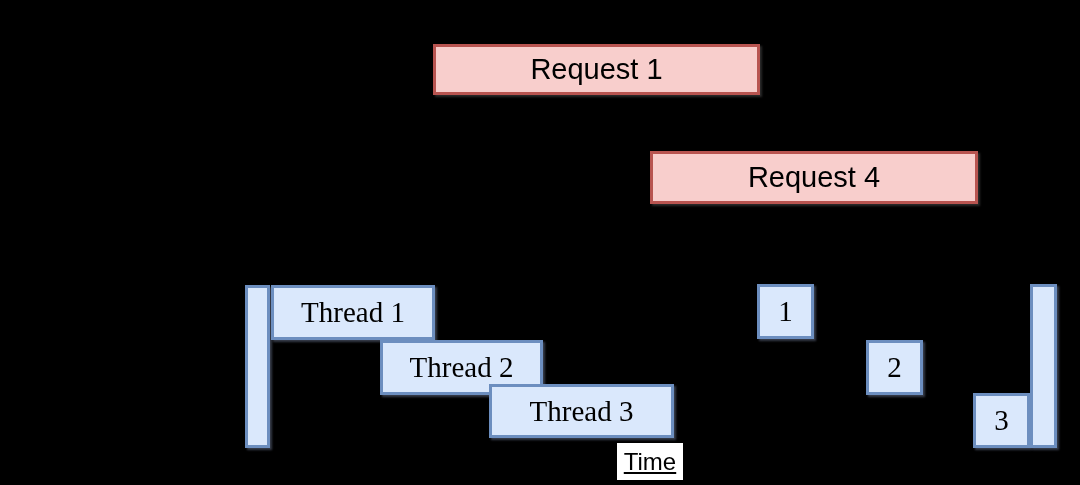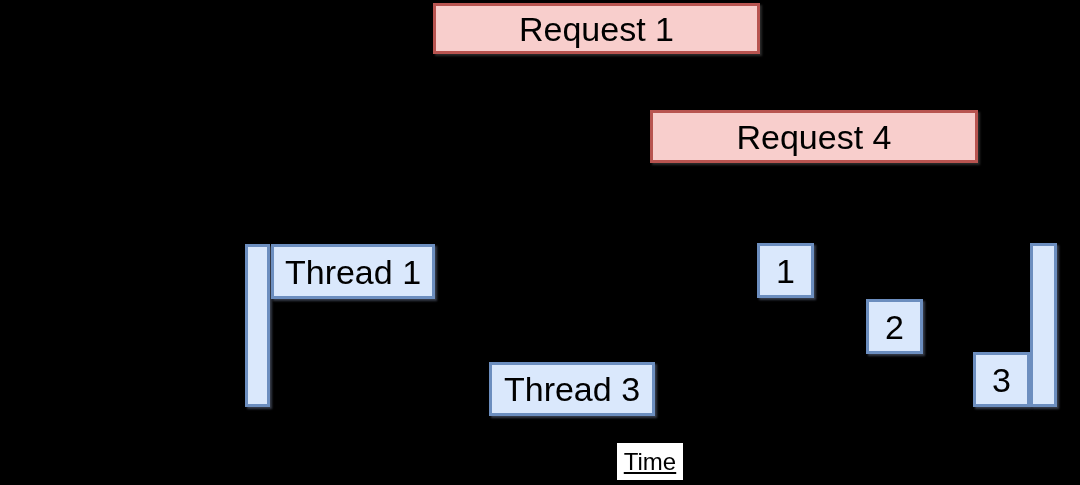--- a/index.html
+++ b/index.html
@@ -13,33 +13,35 @@
     font-family: "Liberation Sans", "DejaVu Sans", sans-serif;
     background: var(--canvas-bg, #000);
   }
   .node {
     position: absolute;
     box-sizing: border-box;
     display: flex;
     align-items: center;
     justify-content: center;
     color: var(--text-color, #000);
-    font-size: 34px;
+    font-size: 29px;
     line-height: 1;
     white-space: nowrap;
+    margin-top: 41px;
   }
   .request {
     background: var(--request-fill, #f8cecc);
     border: 3px solid var(--request-stroke, #b85450);
     box-shadow: 2px 2px 2px rgba(120, 120, 120, 0.35);
   }
   .thread {
     background: var(--thread-fill, #dae8fc);
     border: 3px solid var(--thread-stroke, #6c8ebf);
     box-shadow: 2px 2px 2px rgba(120, 130, 160, 0.45);
+    font-family: Liberation Serif, serif;
   }
   .axis-label {
     position: absolute;
     box-sizing: border-box;
     display: flex;
     align-items: center;
     justify-content: center;
     background: var(--axis-label-bg, #fff);
     color: var(--text-color, #000);
     font-size: 24px;
@@ -51,21 +53,22 @@
 <body>
 
 <div id="canvas" style="left: 0px; top: 0px; width: 1080px; height: 485px;">
 
   <div class="node request" style="left: 433px; top: 3px; width: 327px; height: 51px;">Request 1</div>
   <div class="node request" style="left: 650px; top: 110px; width: 328px; height: 53px;">Request 4</div>
 
   <div class="node thread" style="left: 245px; top: 244px; width: 25px; height: 163px;"></div>
 
   <div class="node thread" style="left: 271px; top: 244px; width: 164px; height: 55px;">Thread 1</div>
-  <div class="node thread" style="left: 489px; top: 362px; width: 166px; height: 54px;">Thread 3</div>
+  <div class="node thread" style="left: 380px; top: 299px; width: 163px; height: 55px;">Thread 2</div>
+  <div class="node thread" style="left: 489px; top: 343px; width: 185px; height: 54px;">Thread 3</div>
 
   <div class="node thread" style="left: 757px; top: 243px; width: 57px; height: 55px;">1</div>
   <div class="node thread" style="left: 866px; top: 299px; width: 57px; height: 55px;">2</div>
   <div class="node thread" style="left: 973px; top: 352px; width: 57px; height: 55px;">3</div>
 
   <div class="node thread" style="left: 1030px; top: 243px; width: 27px; height: 164px;"></div>
 
   <div class="axis-label" style="left: 617px; top: 443px; width: 66px; height: 37px;">Time</div>
 
 </div>

